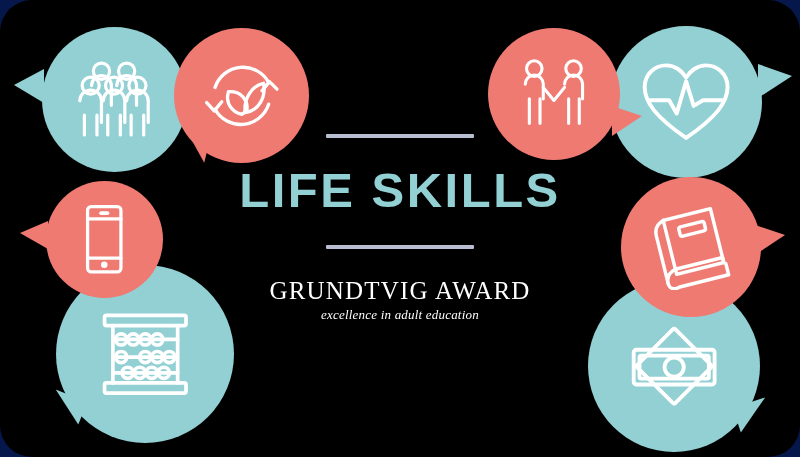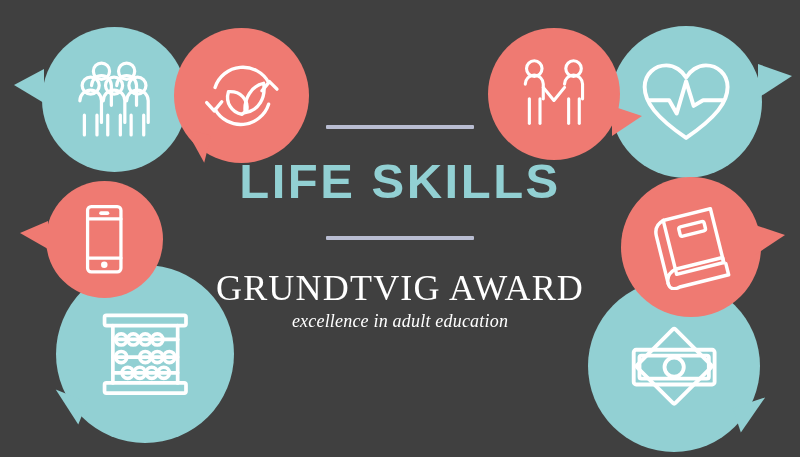--- a/index.html
+++ b/index.html
@@ -6,22 +6,23 @@
   * { margin:0; padding:0; box-sizing:border-box; }
   html, body {
     width:800px; height:457px;
     overflow:hidden;
     background:#06174b;
     font-family:"Liberation Sans", sans-serif;
   }
   #poster {
     position:relative;
     width:800px; height:457px;
-    background:#404040;
+    background:#000000;
     overflow:hidden;
+    border-radius:32px;
   }
 
   
   .bubble {
     position:absolute;
     border-radius:50%;
     display:flex;
     align-items:center;
     justify-content:center;
   }
@@ -75,27 +76,27 @@
     font-family:"Liberation Serif", serif;
   }
   #logo-eaea {
     font-size:30px;
     font-style:italic;
     font-weight:bold;
     line-height:1.05;
     letter-spacing:0.5px;
   }
   #logo-award {
-    font-size:36px;
+    font-size:25px;
     font-weight:normal;
     letter-spacing:1.2px;
     line-height:1.15;
   }
   #logo-tagline {
-    font-size:18px;
+    font-size:13px;
     font-style:italic;
     letter-spacing:0.2px;
     line-height:1.25;
     margin-top:1px;
   }
 </style>
 </head>
 <body>
 
 <div id="poster">

